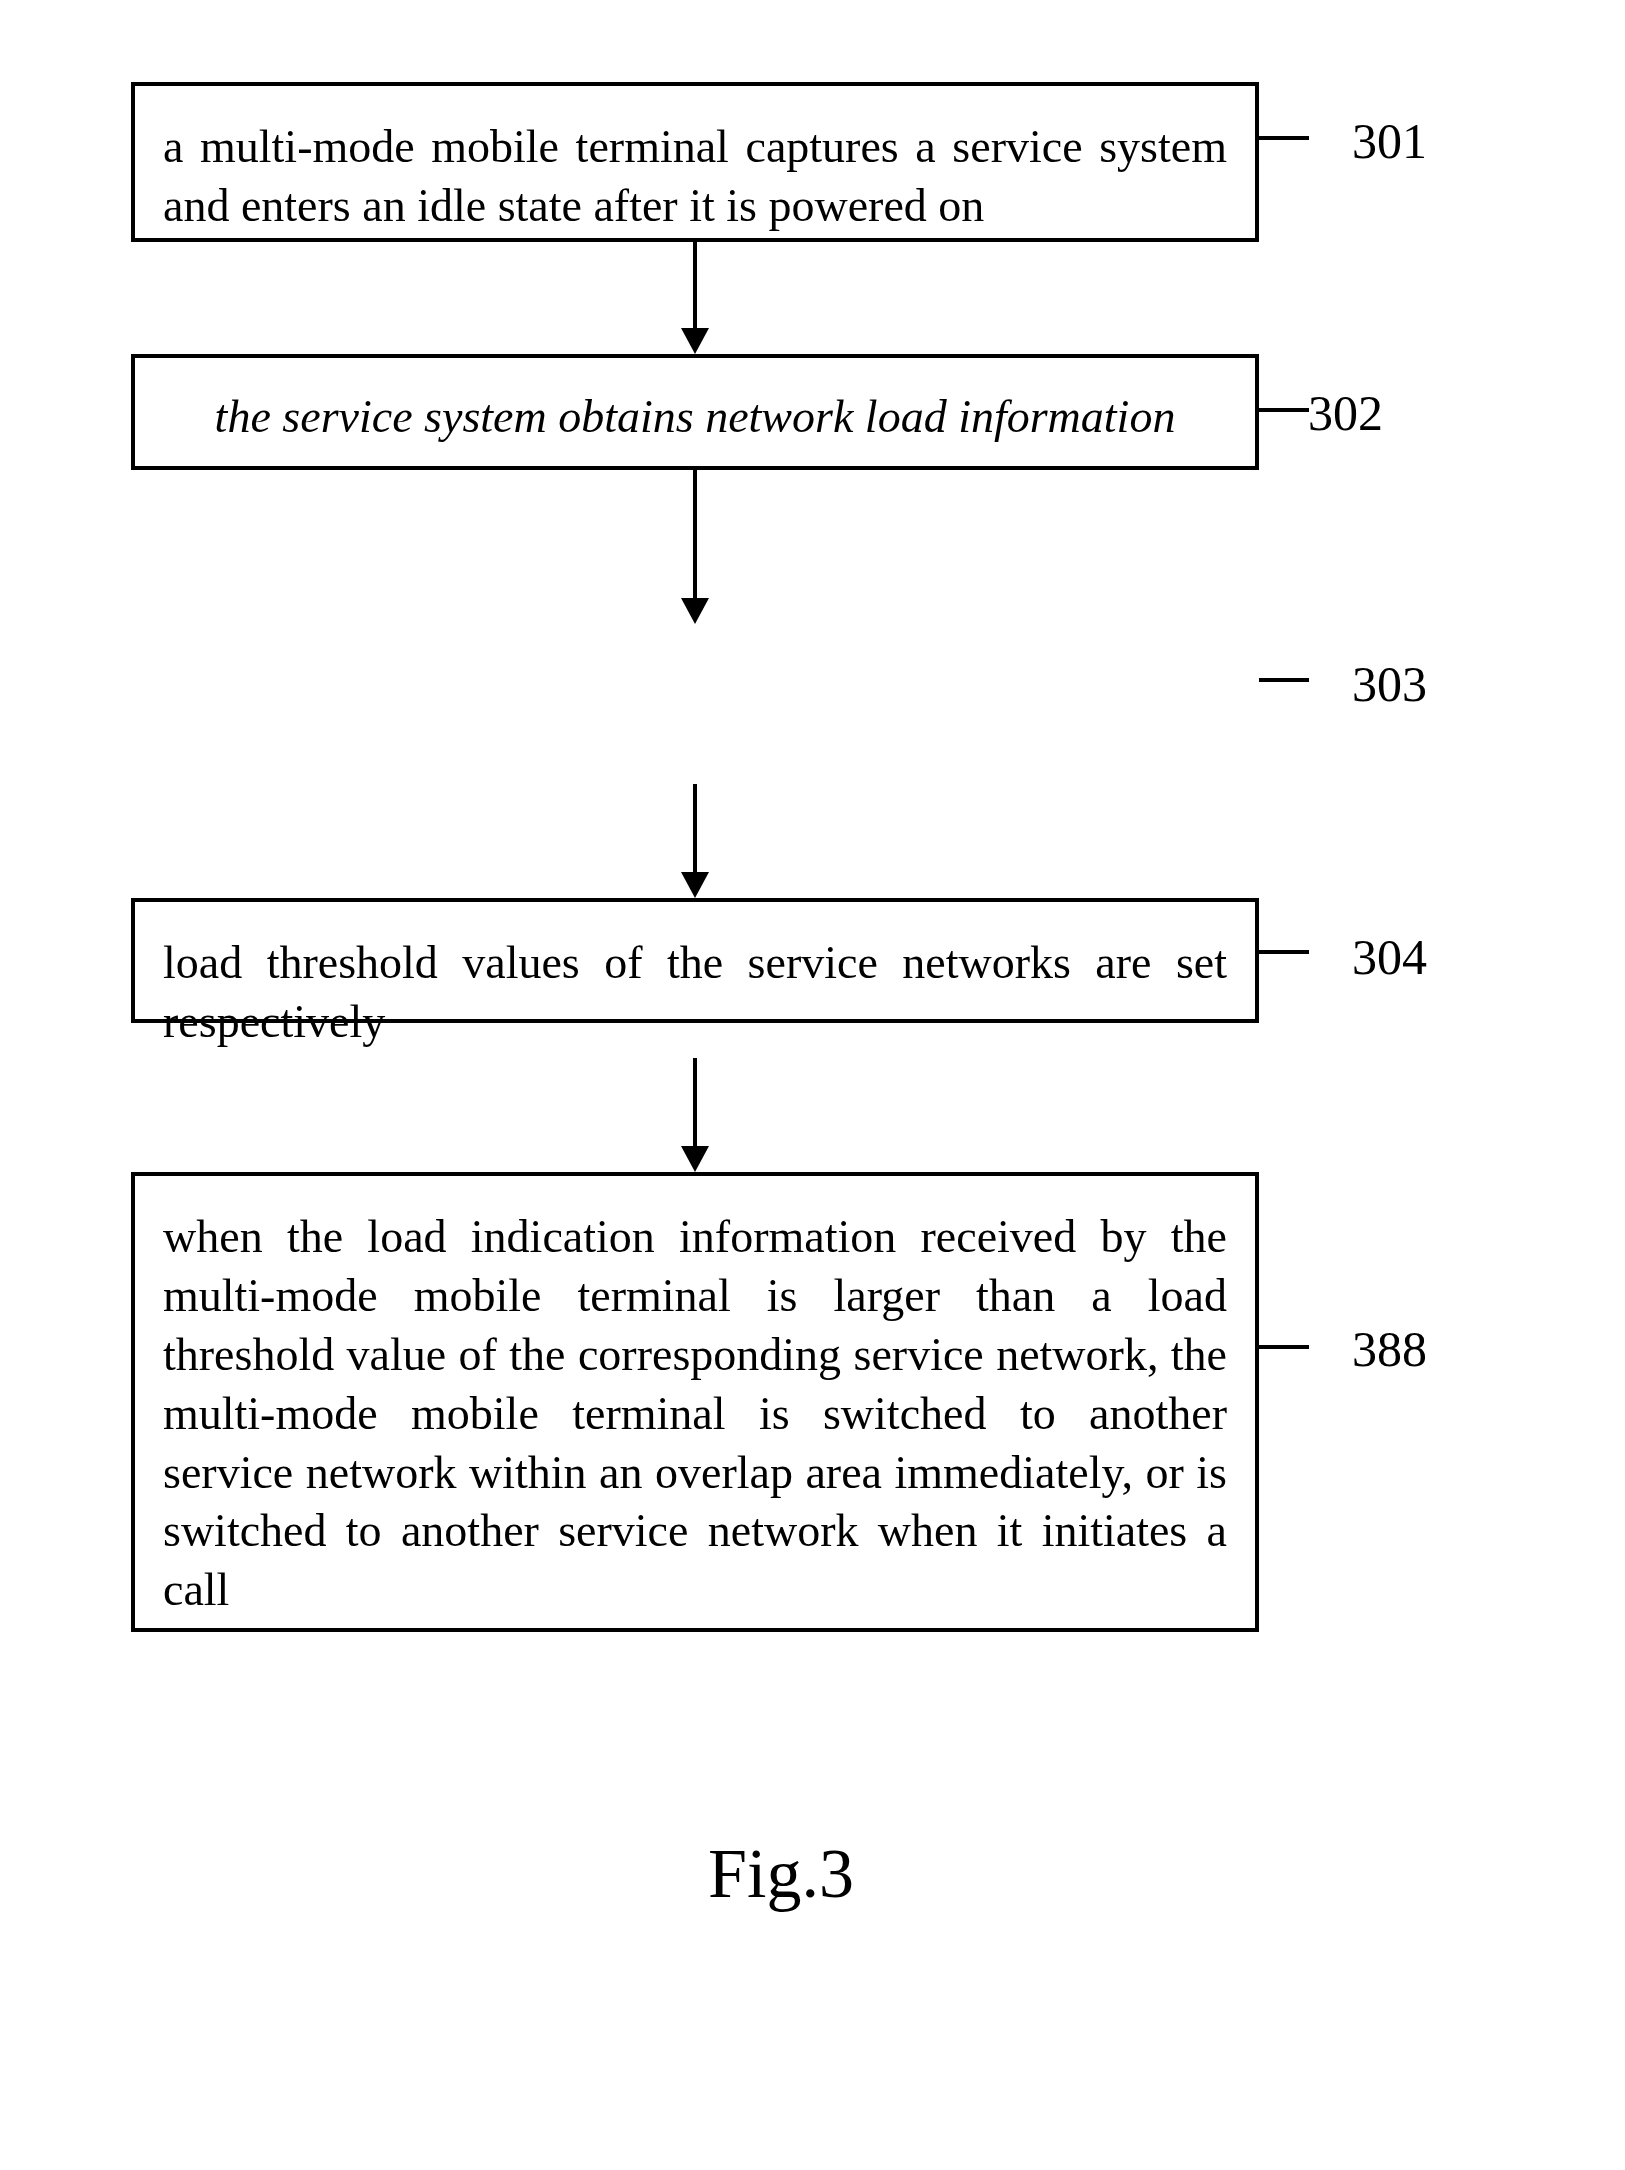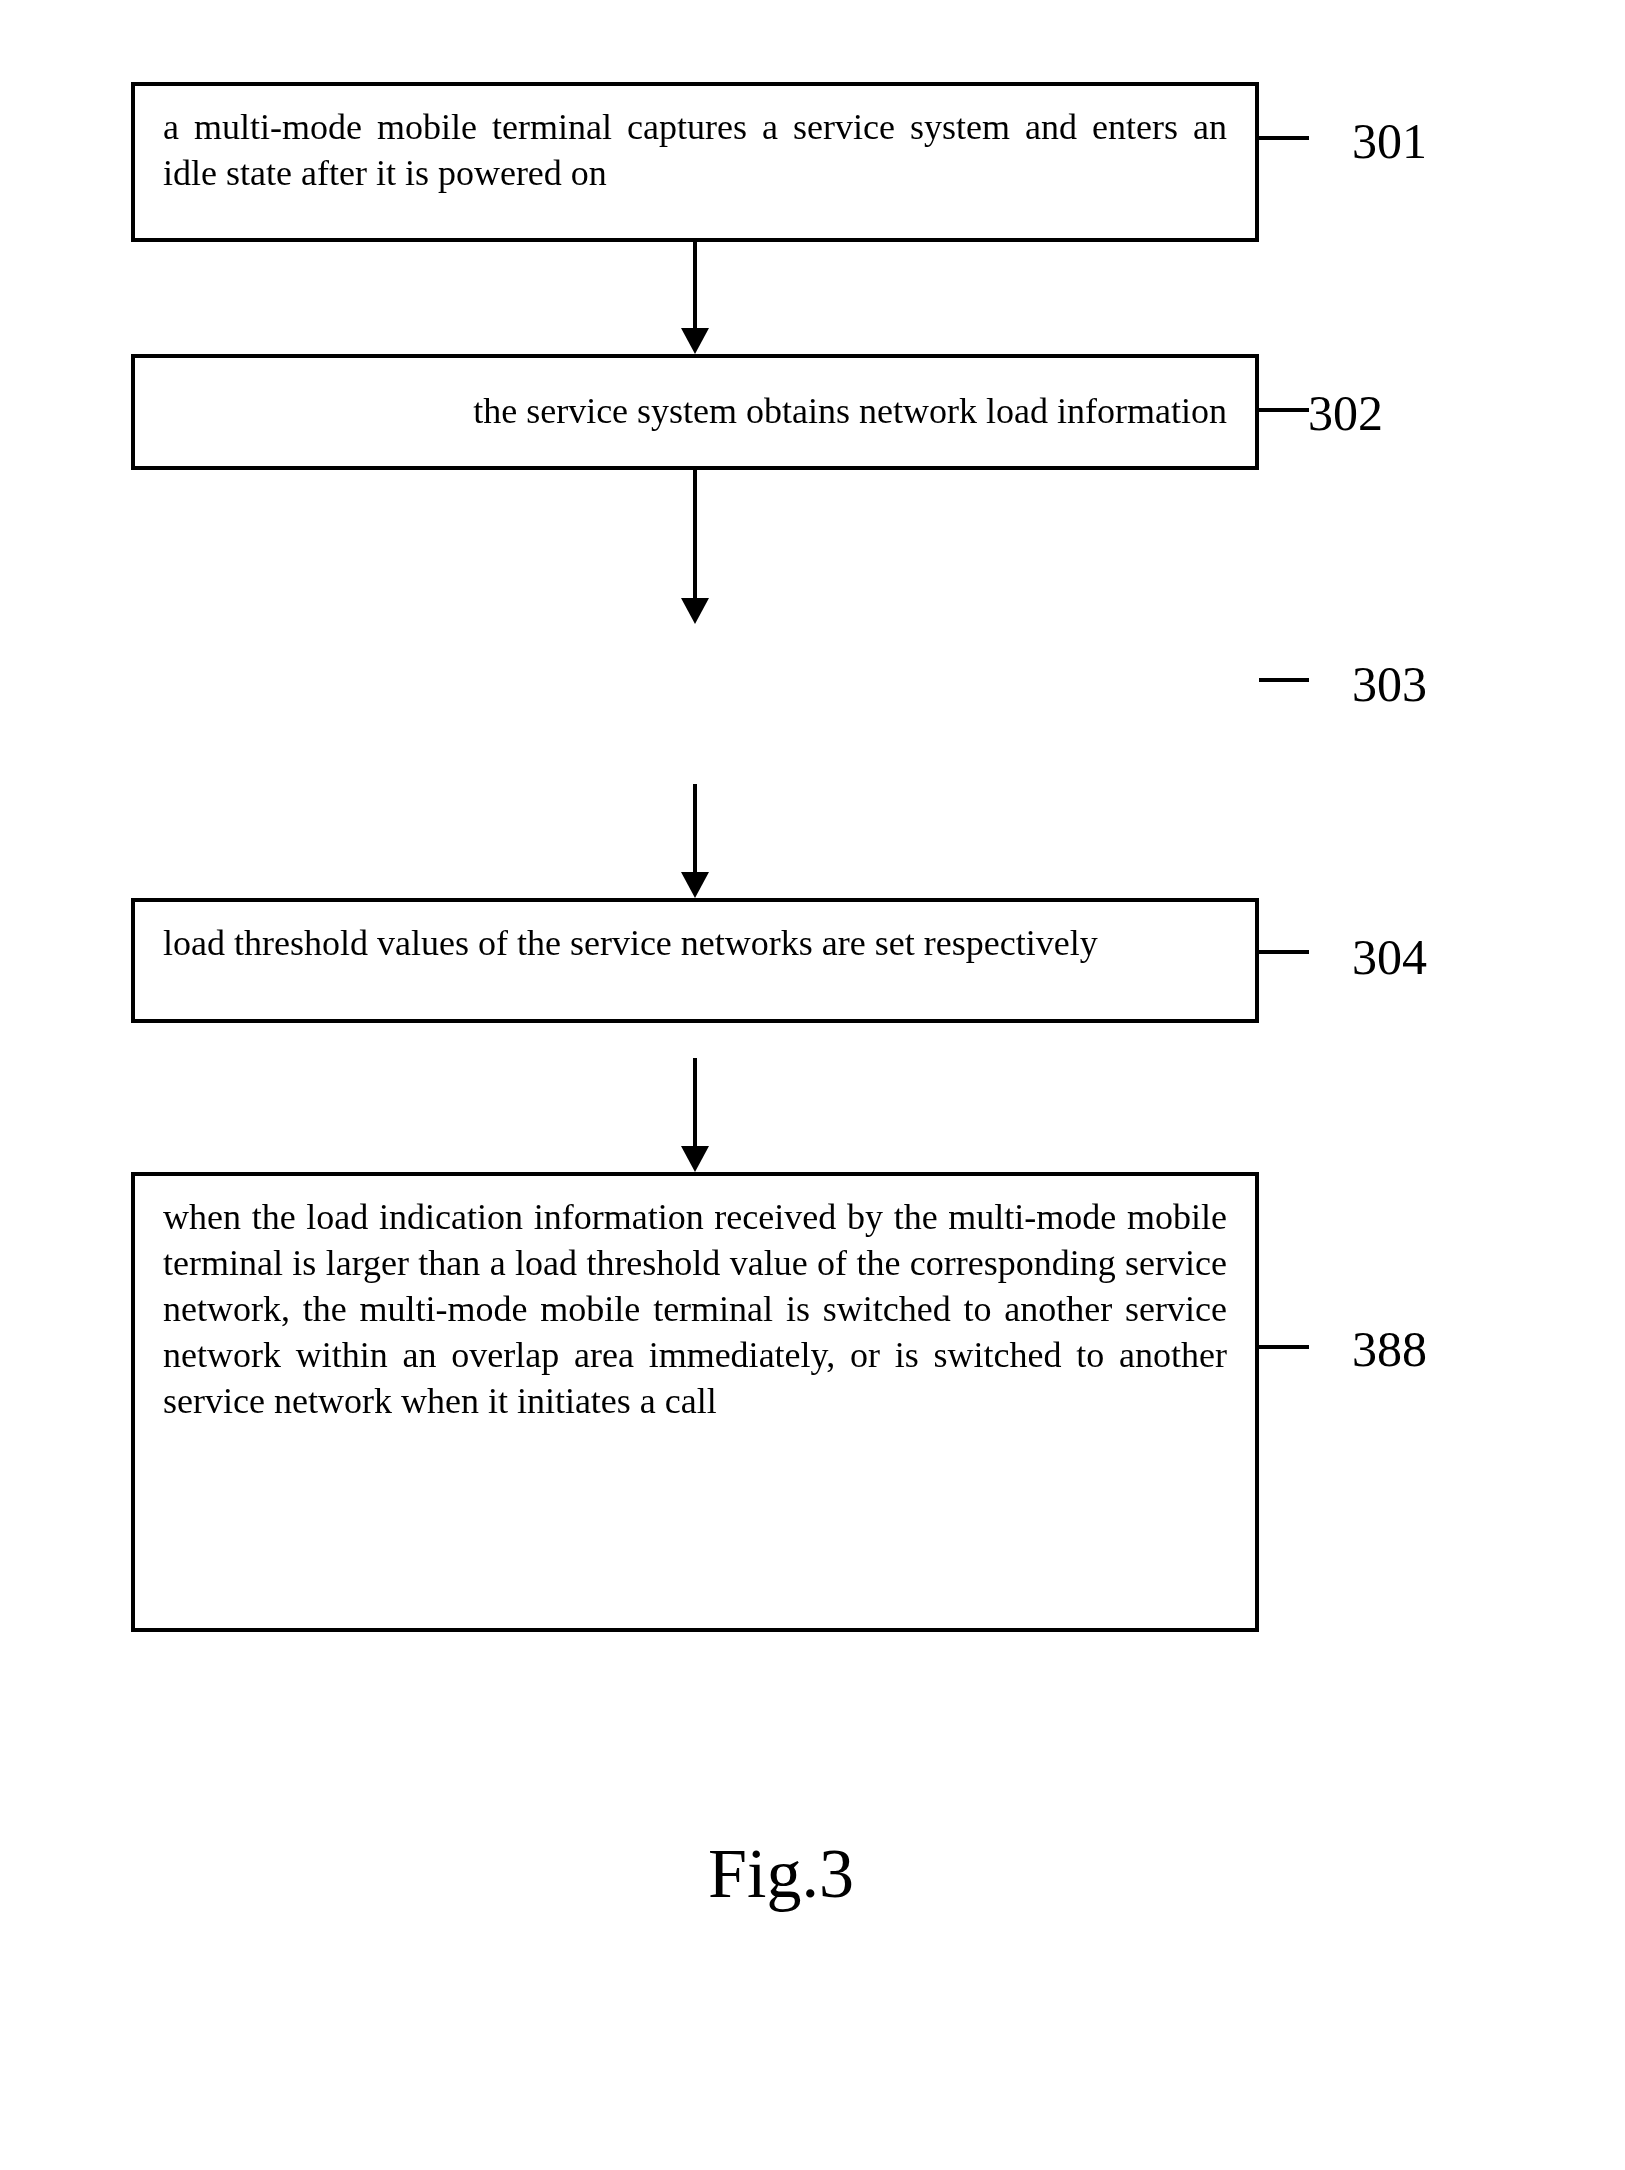--- a/index.html
+++ b/index.html
@@ -13,34 +13,35 @@
   }
   .canvas {
     position: relative;
     width: 1625px;
     height: 2170px;
   }
   .step-box {
     position: absolute;
     border: 4px solid #000;
     box-sizing: border-box;
-    padding: 18px 28px;
-    font-size: 36px;
+    padding: 32px 28px;
+    font-size: 46px;
     line-height: 1.28;
     text-align: justify;
     text-align-last: left;
   }
   .step-box.twoline {
     text-align: justify;
     text-align-last: left;
   }
   .step-box.oneline {
-    text-align: right;
+    text-align: center;
     text-align-last: auto;
     padding-top: 30px;
+    font-style: italic;
   }
   .step-label {
     position: absolute;
     font-size: 50px;
   }
   .tick {
     position: absolute;
     background: #000;
     height: 4px;
   }

